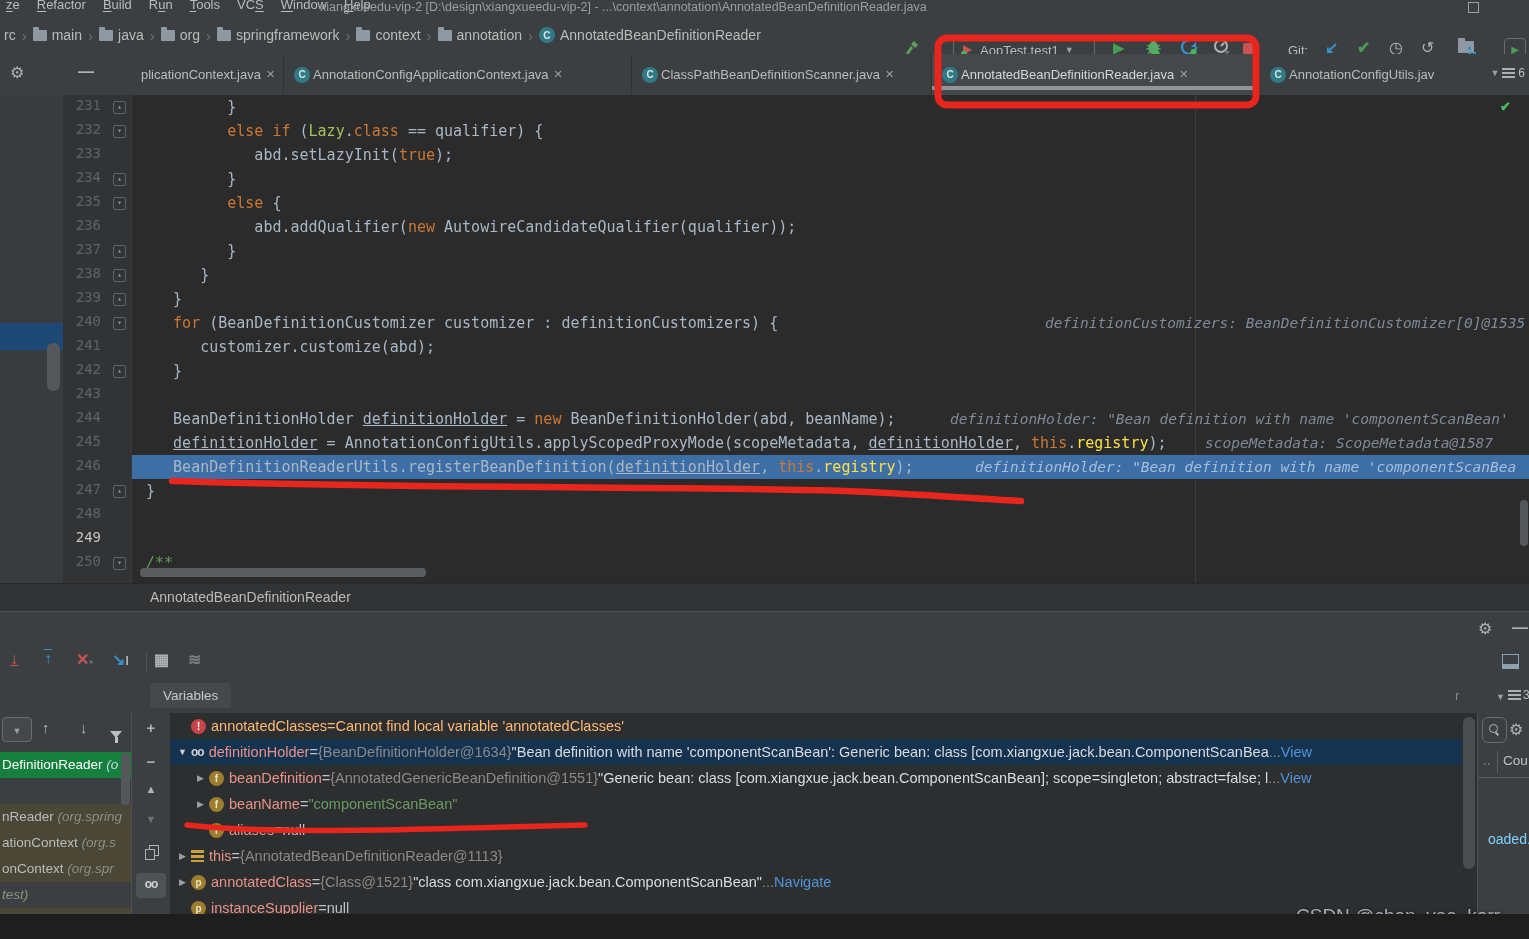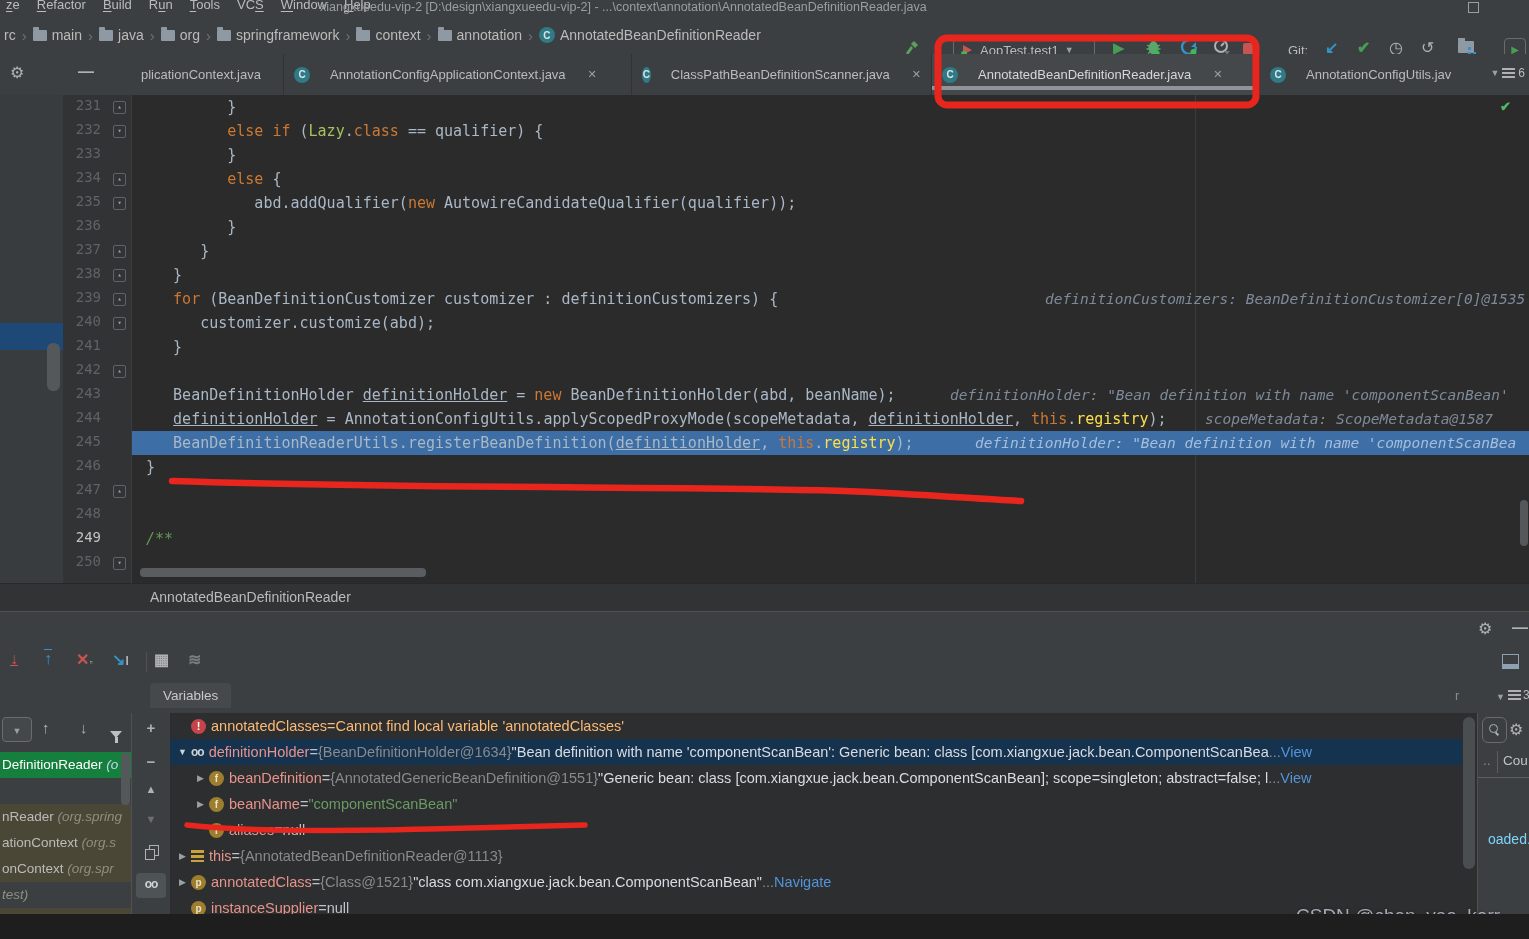--- a/index.html
+++ b/index.html
@@ -40,21 +40,21 @@
   .ic-gitfolder::before{content:"";position:absolute;left:0;top:-3px;width:7px;height:3px;background:#8E99A3}
   .ic-gitfolder::after{content:"";position:absolute;right:-2px;bottom:-2px;width:8px;height:8px;
       background:linear-gradient(to right,#3592C4 3px,transparent 3px) 0 0/8px 3px no-repeat,
                  linear-gradient(to right,#3592C4 3px,transparent 3px 5px,#3592C4 5px) 0 5px/8px 3px no-repeat}
   .ic-boxplay{position:absolute;left:1504px;top:22px;width:20px;height:20px;border:1px solid #6B6B6B;border-radius:4px;display:flex;align-items:center;justify-content:center;color:#499C54;font-size:10px}
 
   
   #tabbar{position:absolute;left:0;top:54px;width:1529px;height:41px;background:#3C3F41}
   .ic-gear{color:#AFB1B3;font-size:16px}
   #tabs{position:absolute;left:131px;top:0;right:0;height:41px;display:flex;align-items:stretch}
-  .tab{display:flex;align-items:center;gap:20px;padding:0 10px;font-size:13px;color:#BBBBBB;border-right:1px solid #323232;box-sizing:border-box;position:relative;overflow:hidden;white-space:nowrap}
+  .tab{display:flex;align-items:center;gap:3px;padding:0 10px;font-size:13px;color:#BBBBBB;border-right:1px solid #323232;box-sizing:border-box;position:relative;overflow:hidden;white-space:nowrap}
   .tab .x{color:#9DA0A3;font-size:11px;margin-left:2px}
   .tab.active{background:#44484B;color:#d6d6d6}
   .tab.active::after{content:"";position:absolute;left:0;right:0;bottom:5px;height:4px;background:#8F959B}
   .tab:nth-child(1){width:153px}.tab:nth-child(2){width:348px}.tab:nth-child(3){width:300px}
   .tab:nth-child(4){width:328px}.tab:nth-child(5){flex:1;border-right:none}
   #taboverflow{position:absolute;right:4px;top:12px;display:flex;align-items:center;gap:3px;background:#3C3F41;padding-left:4px}
   .ic-hamb{display:inline-block;width:13px;height:11px;background:repeating-linear-gradient(#AFB1B3 0 2px,transparent 2px 4px)}
 
   
   #editor{position:absolute;left:0;top:95px;width:1529px;height:488px;background:#2B2B2B;overflow:hidden}
@@ -354,20 +354,23 @@
         </div>
       </div>
     <div id="code">
         <div class="crow">
           <pre><span class="s-d">         }</span></pre>
         </div>
         <div class="crow">
           <pre><span class="s-d">         </span><span class="s-k">else</span><span class="s-d"> </span><span class="s-k">if</span><span class="s-d"> (</span><span class="s-cls">Lazy</span><span class="s-d">.</span><span class="s-k">class</span><span class="s-d"> == qualifier) {</span></pre>
         </div>
         <div class="crow">
+          <pre><span class="s-d">            abd.setLazyInit(</span><span class="s-k">true</span><span class="s-d">);</span></pre>
+        </div>
+        <div class="crow">
           <pre><span class="s-d">         }</span></pre>
         </div>
         <div class="crow">
           <pre><span class="s-d">         </span><span class="s-k">else</span><span class="s-d"> {</span></pre>
         </div>
         <div class="crow">
           <pre><span class="s-d">            abd.addQualifier(</span><span class="s-k">new</span><span class="s-d"> AutowireCandidateQualifier(qualifier));</span></pre>
         </div>
         <div class="crow">
           <pre><span class="s-d">         }</span></pre>

